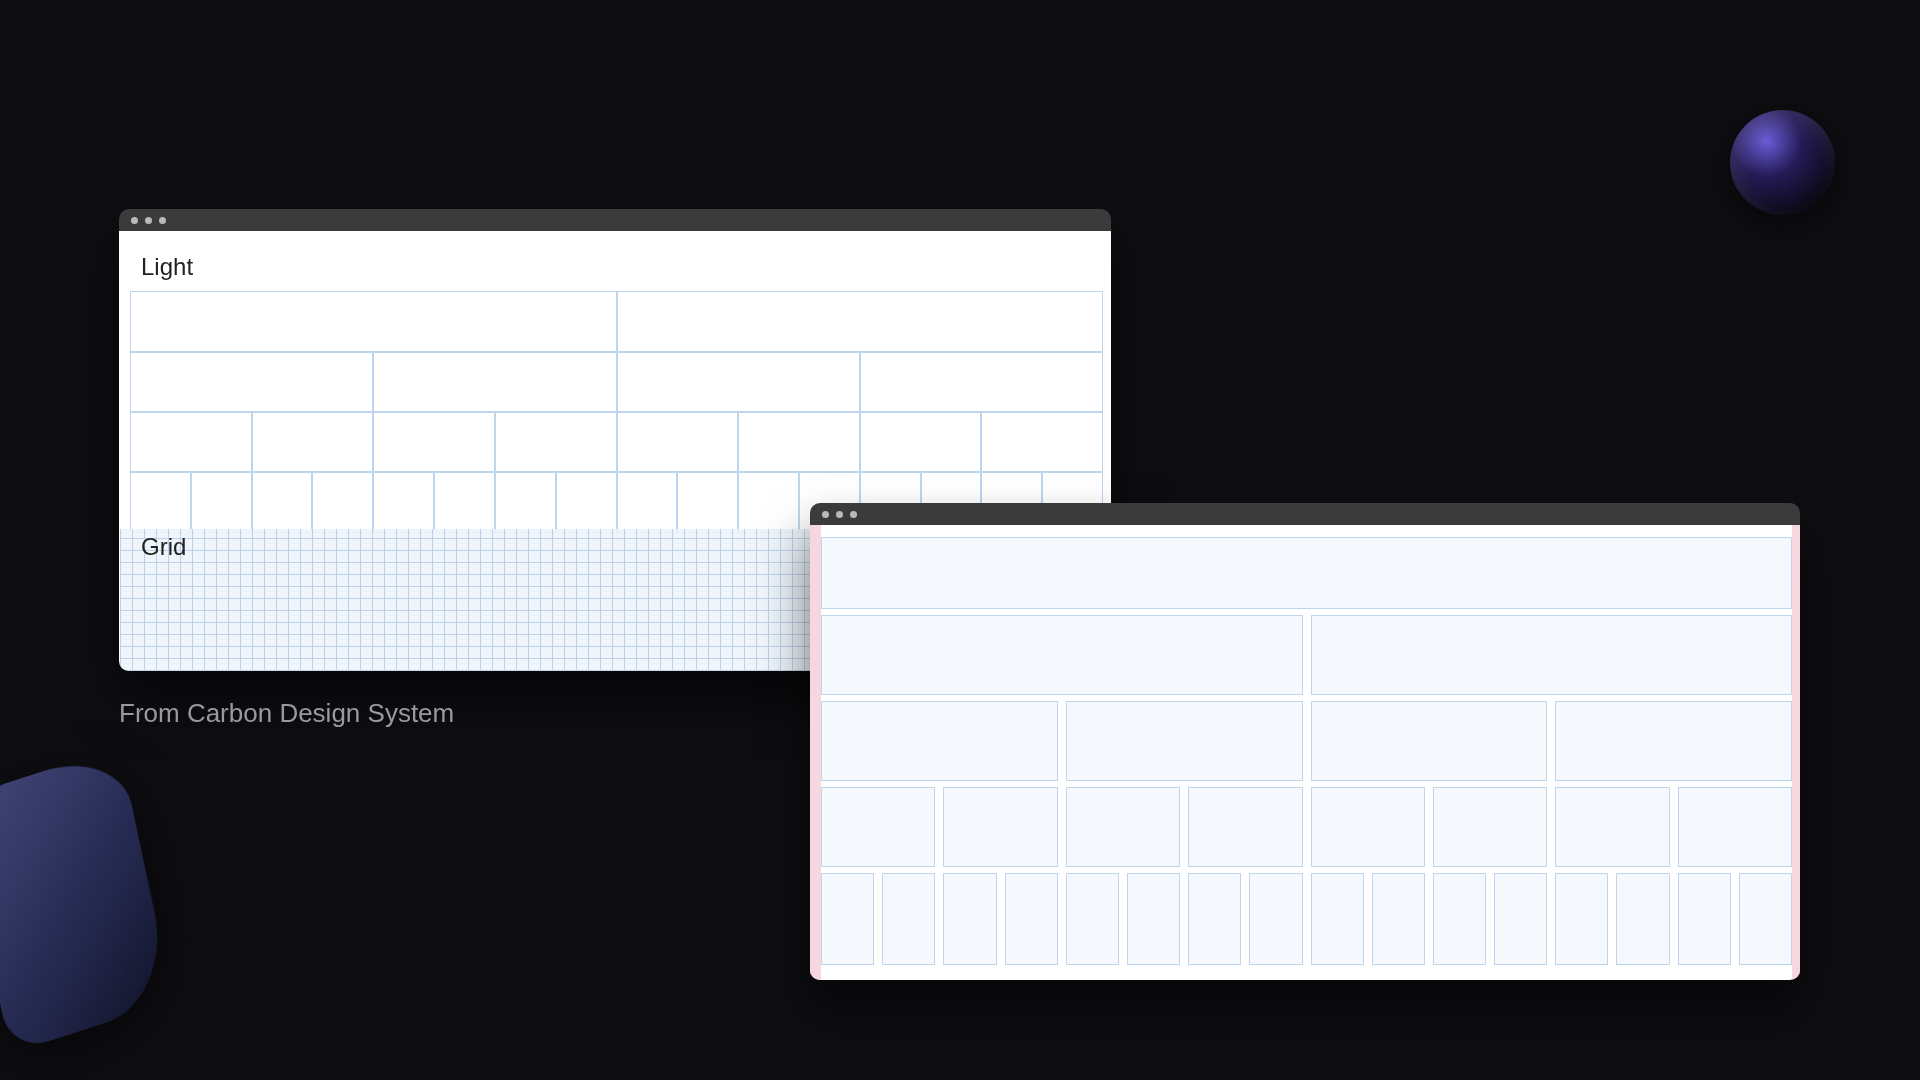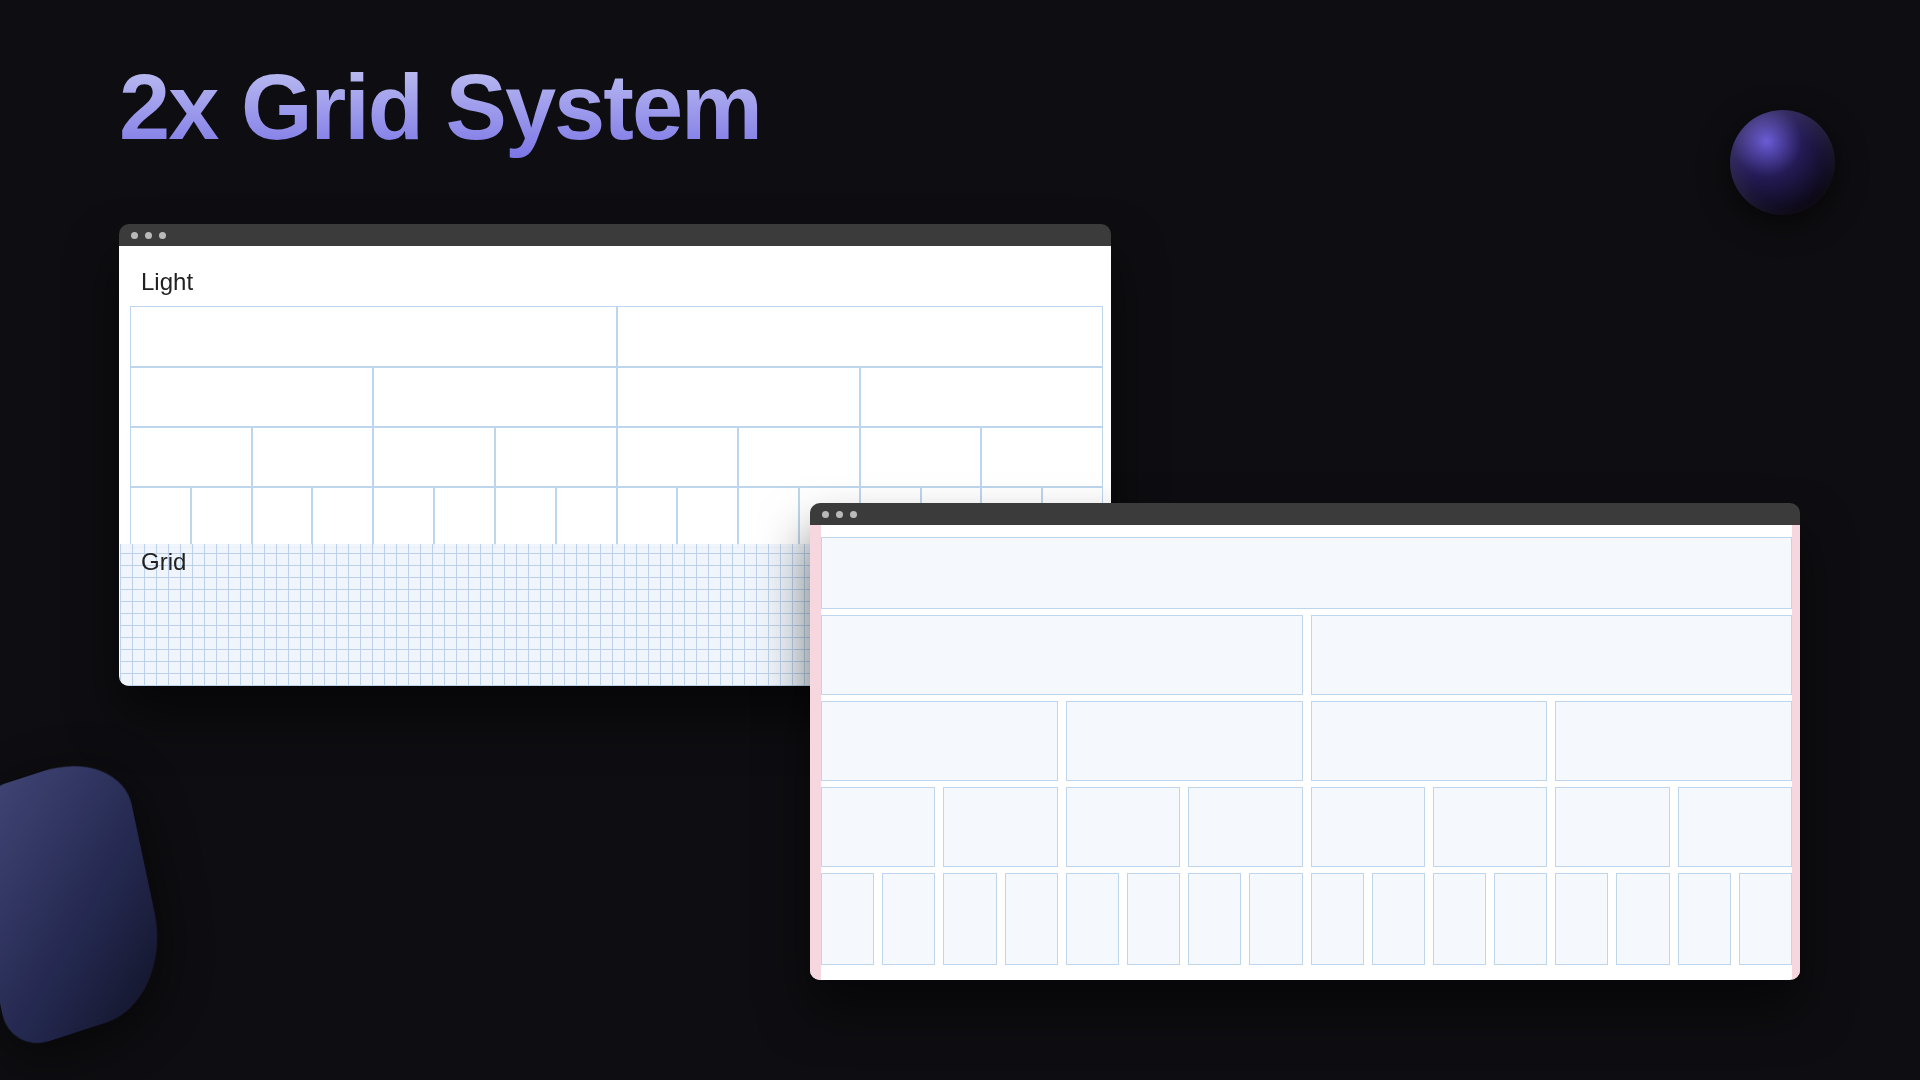--- a/index.html
+++ b/index.html
@@ -46,21 +46,21 @@
     opacity:.9;
   }
 
   
   .win{position:absolute;border-radius:10px;overflow:hidden;box-shadow:0 30px 50px rgba(0,0,0,0.55);}
   .chrome{height:22px;background:var(--chrome);display:flex;align-items:center;padding-left:12px;gap:7px;}
   .dot{width:7px;height:7px;border-radius:50%;background:var(--dot);opacity:.85;}
   .canvas{background:#fff;position:relative;}
 
   
-  #winA{left:119px;top:224px;width:992px;}
+  #winA{left:119px;top:209px;width:992px;}
   #winA .canvas{height:440px;}
 
   
   .lbl{position:absolute;left:22px;font-size:24px;color:#222;}
   #lblLight{top:22px;}
   #lblDense{top:302px;}
 
   
   .gridA{position:absolute;left:11px;right:8px;}
   .gridA .margin{position:absolute;top:0;bottom:0;width:10px;background:var(--pink);}
@@ -99,21 +99,20 @@
   #rB2{top:90px;height:78px;} #rB2 .cellB{height:78px;}
   #rB3{top:176px;height:78px;} #rB3 .cellB{height:78px;}
   #rB4{top:262px;height:78px;} #rB4 .cellB{height:78px;}
   #rB5{top:348px;height:90px;} #rB5 .cellB{height:90px;}
 </style>
 </head>
 <body>
 
 <div class="stage">
 
-  <div class="title">2x Grid System</div>
 
   <div class="sphere"></div>
   <div class="ribbon"></div>
 
   <div id="winA" class="win">
     <div class="chrome">
       <div class="dot"></div>
       <div class="dot"></div>
       <div class="dot"></div>
     </div>
@@ -218,13 +217,14 @@
             <div class="cellB"></div>
             <div class="cellB"></div>
             <div class="cellB"></div>
             <div class="cellB"></div>
             <div class="cellB"></div>
         </div>
       </div>
     </div>
   </div>
 
+  <div class="caption">From Carbon Design System</div>
 </div>
 
 </body></html>

